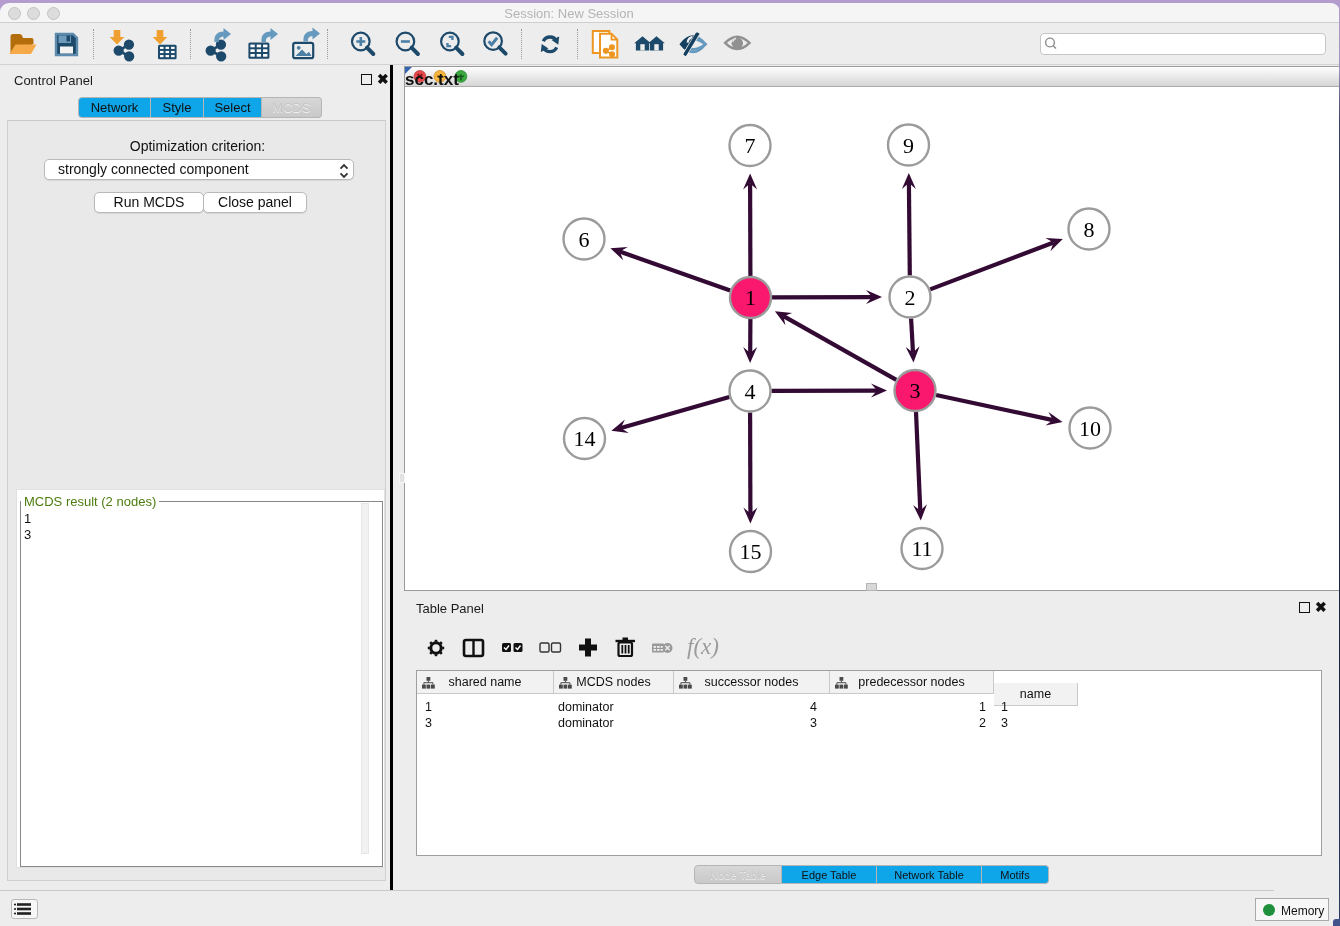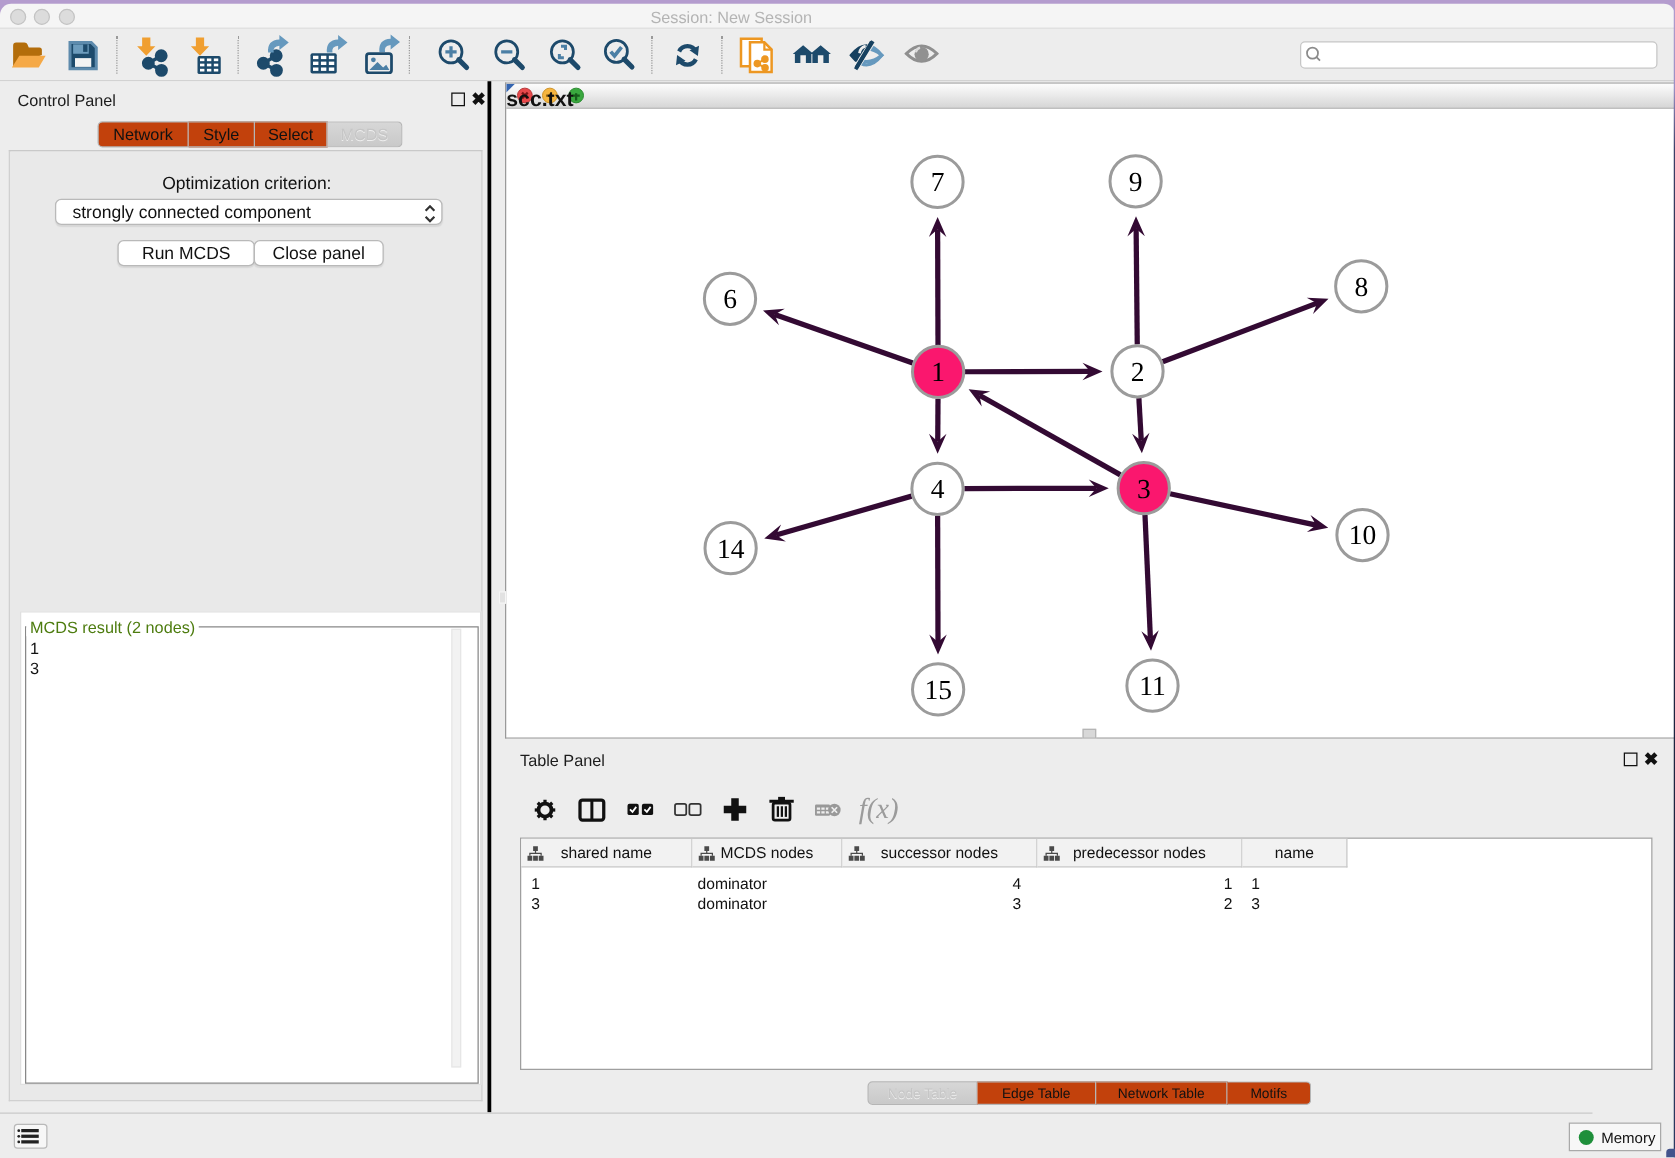--- a/index.html
+++ b/index.html
@@ -4,32 +4,32 @@
 <style>
 * { margin:0; padding:0; box-sizing:border-box; }
 html,body { width:1340px; height:926px; overflow:hidden; }
 body { font-family:"Liberation Sans", sans-serif; background:#ededed; position:relative; }
 .abs { position:absolute; }
 
 
 #deskpurple { left:0; top:0; width:1340px; height:14px; background:#b49cce; }
 #titlebar { left:0; top:3px; width:1340px; height:20px; background:#f5f5f5; border-radius:9px 9px 0 0; border-bottom:1px solid #cecece;}
 .tl { position:absolute; top:7px; width:13px; height:13px; border-radius:50%; background:#dcdcdc; border:1px solid #c3c3c3; }
-#titletext { left:16px; top:6px; width:1138px; text-align:center; font-size:13px; color:#b4b4b4; }
+#titletext { left:0; top:6px; width:1138px; text-align:center; font-size:13px; color:#b4b4b4; }
 #toolbar { left:0; top:23px; width:1340px; height:42px; background:#ededed; border-bottom:1px solid #d2d2d2; }
 .sep { position:absolute; top:6px; height:30px; width:0; border-left:1px dotted #9a9a9a; }
 
 
 #cpanel { left:0; top:65px; width:393px; height:825px; background:#ededed; border-right:3px solid #000000; }
 #cp-title { left:14px; top:8px; font-size:13px; color:#1c1c1c; }
 .winbtn-sq { position:absolute; width:11px; height:11px; border:1.5px solid #111; }
 .winbtn-x { position:absolute; font-size:14px; font-weight:bold; color:#111; line-height:11px; }
 
 .tabset { position:absolute; display:flex; height:21px; font-size:13px; }
-.tabseg { border:1px solid #b5b5b5; border-left:none; background:#c2410c; color:#111; display:flex; align-items:center; justify-content:center; }
+.tabseg { border:1px solid #b5b5b5; border-left:none; background:#0ea5e9; color:#111; display:flex; align-items:center; justify-content:center; }
 .tabseg.first { border-left:1px solid #b5b5b5; border-radius:4px 0 0 4px; }
 .tabseg.last { border-radius:0 4px 4px 0; }
 .tabseg.sel { background:linear-gradient(#d7d7d7,#c9c9c9); color:#c6c6c6; text-shadow:0 1px 0 #efefef; }
 #cp-pane { left:7px; top:55px; width:379px; height:761px; background:#e9e9e9; border:1px solid #d0d0d0; border-top:1px solid #c9c9c9; }
 #opt-label { left:0; top:17px; width:379px; text-align:center; font-size:14px; color:#111; }
 #dropdown { left:36px; top:38px; width:310px; height:21px; background:#fff; border:1px solid #b9b9b9; border-radius:5px; font-size:14px; color:#111; line-height:19px; padding-left:13px; box-shadow:0 1px 1px rgba(0,0,0,0.08); }
 .btn { position:absolute; height:21px; background:#fff; border:1px solid #b9b9b9; border-radius:5px; font-size:14px; color:#111; text-align:center; line-height:19px; box-shadow:0 1px 1px rgba(0,0,0,0.08); }
 #resultbox { left:8px; top:368px; width:369px; height:379px; background:#fff; border:1px solid #e0e0e0; }
 #resultborder { left:3px; top:11px; width:363px; height:366px; border:1px solid #888; }
 #resulttitle { left:4px; top:4px; background:#fff; padding:0 3px; font-size:13px; color:#4d7c0f; }
@@ -299,21 +299,21 @@
 <div class="abs" id="tpanel">
   <div class="abs" id="tp-title">Table Panel</div>
   <div class="abs winbtn-sq" style="left:902px; top:11px;"></div>
   <div class="abs winbtn-x" style="left:918px; top:11px;">✖</div>
 
   <div class="abs" id="tp-table">
       <div class="th" style="left:0px; width:137px;">shared name</div>
       <div class="th" style="left:137px; width:120px;">MCDS nodes</div>
       <div class="th" style="left:257px; width:156px;">successor nodes</div>
       <div class="th" style="left:413px; width:164px;">predecessor nodes</div>
-      <div class="th" style="left:577px; width:84px;">name</div>
+      <div class="th" style="left:577px; width:84px;margin-top:12px;">name</div>
       <svg class="abs" style="left:0;top:0;" width="906" height="186">
         <g transform="translate(5,6)" fill="#4a4a4a">
           <rect x="4.5" y="0" width="3.8" height="3.8"></rect>
           <rect x="0" y="7.6" width="3.8" height="4"></rect>
           <rect x="4.5" y="7.6" width="3.8" height="4"></rect>
           <rect x="9" y="7.6" width="3.8" height="4"></rect>
           <path d="M6.4,3.8 V5.7 M1.9,7.6 V5.7 H10.9 V7.6" stroke="#4a4a4a" stroke-width="1" fill="none"></path>
         </g>
         <g transform="translate(142,6)" fill="#4a4a4a">
           <rect x="4.5" y="0" width="3.8" height="3.8"></rect>

